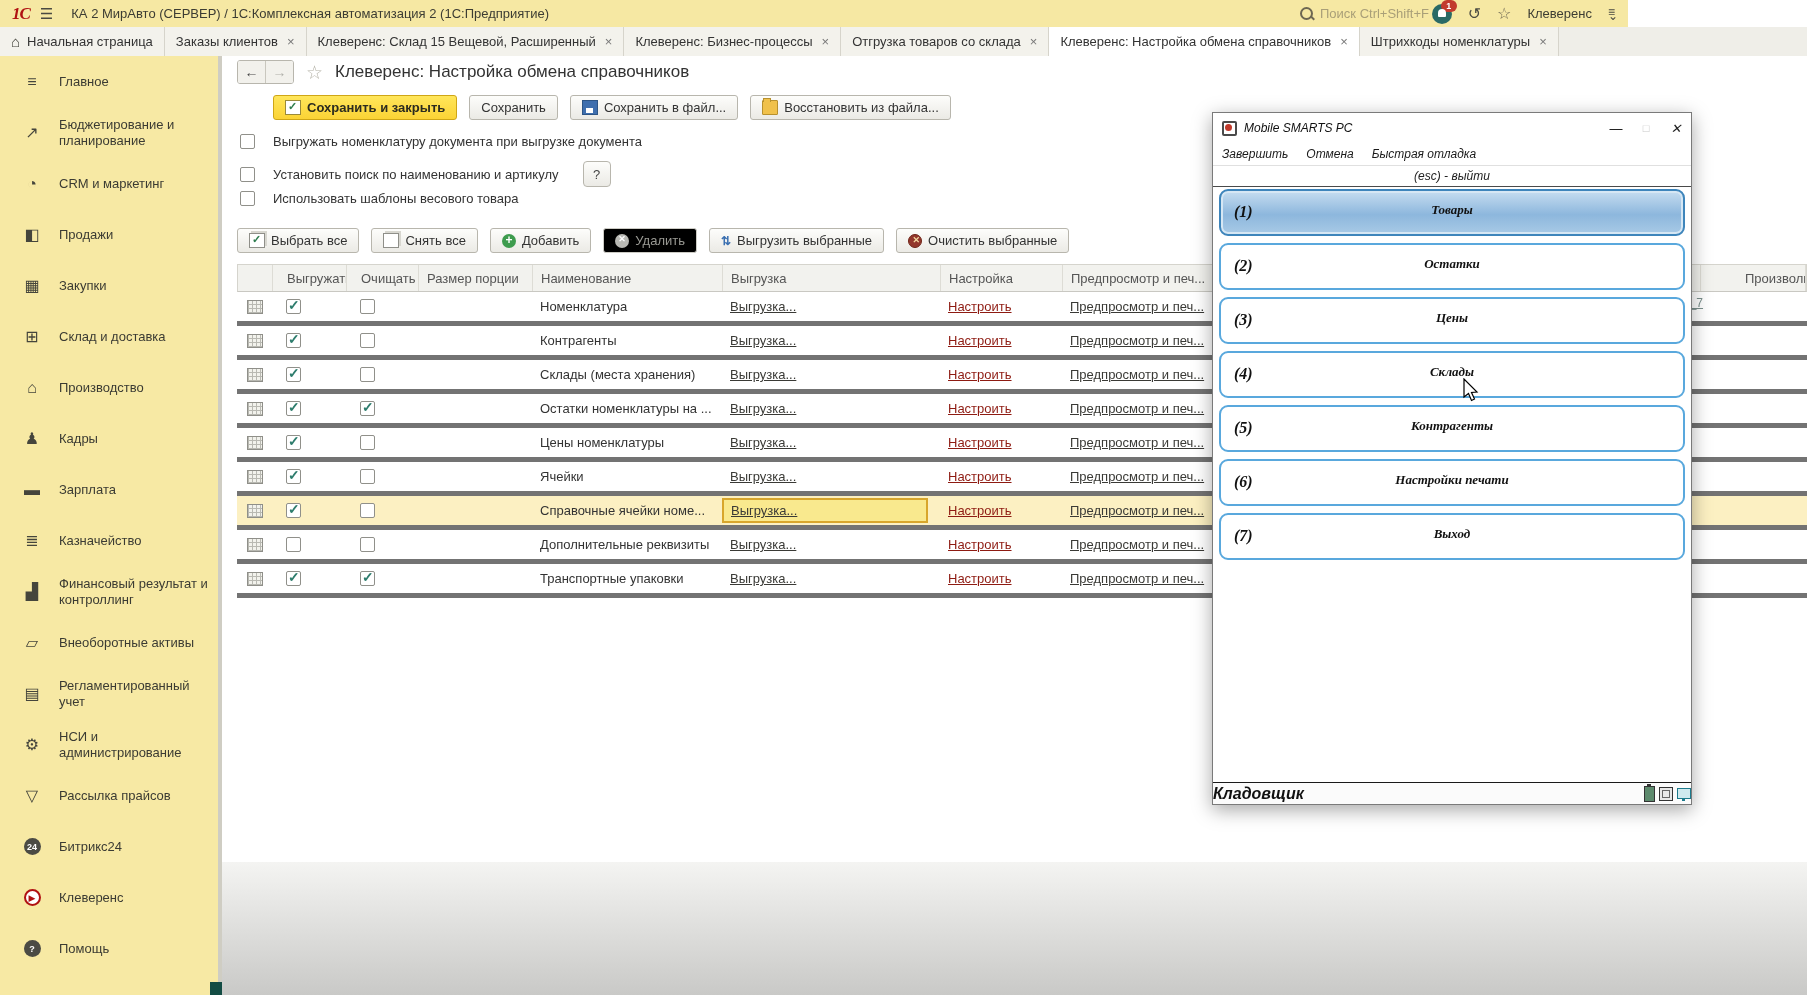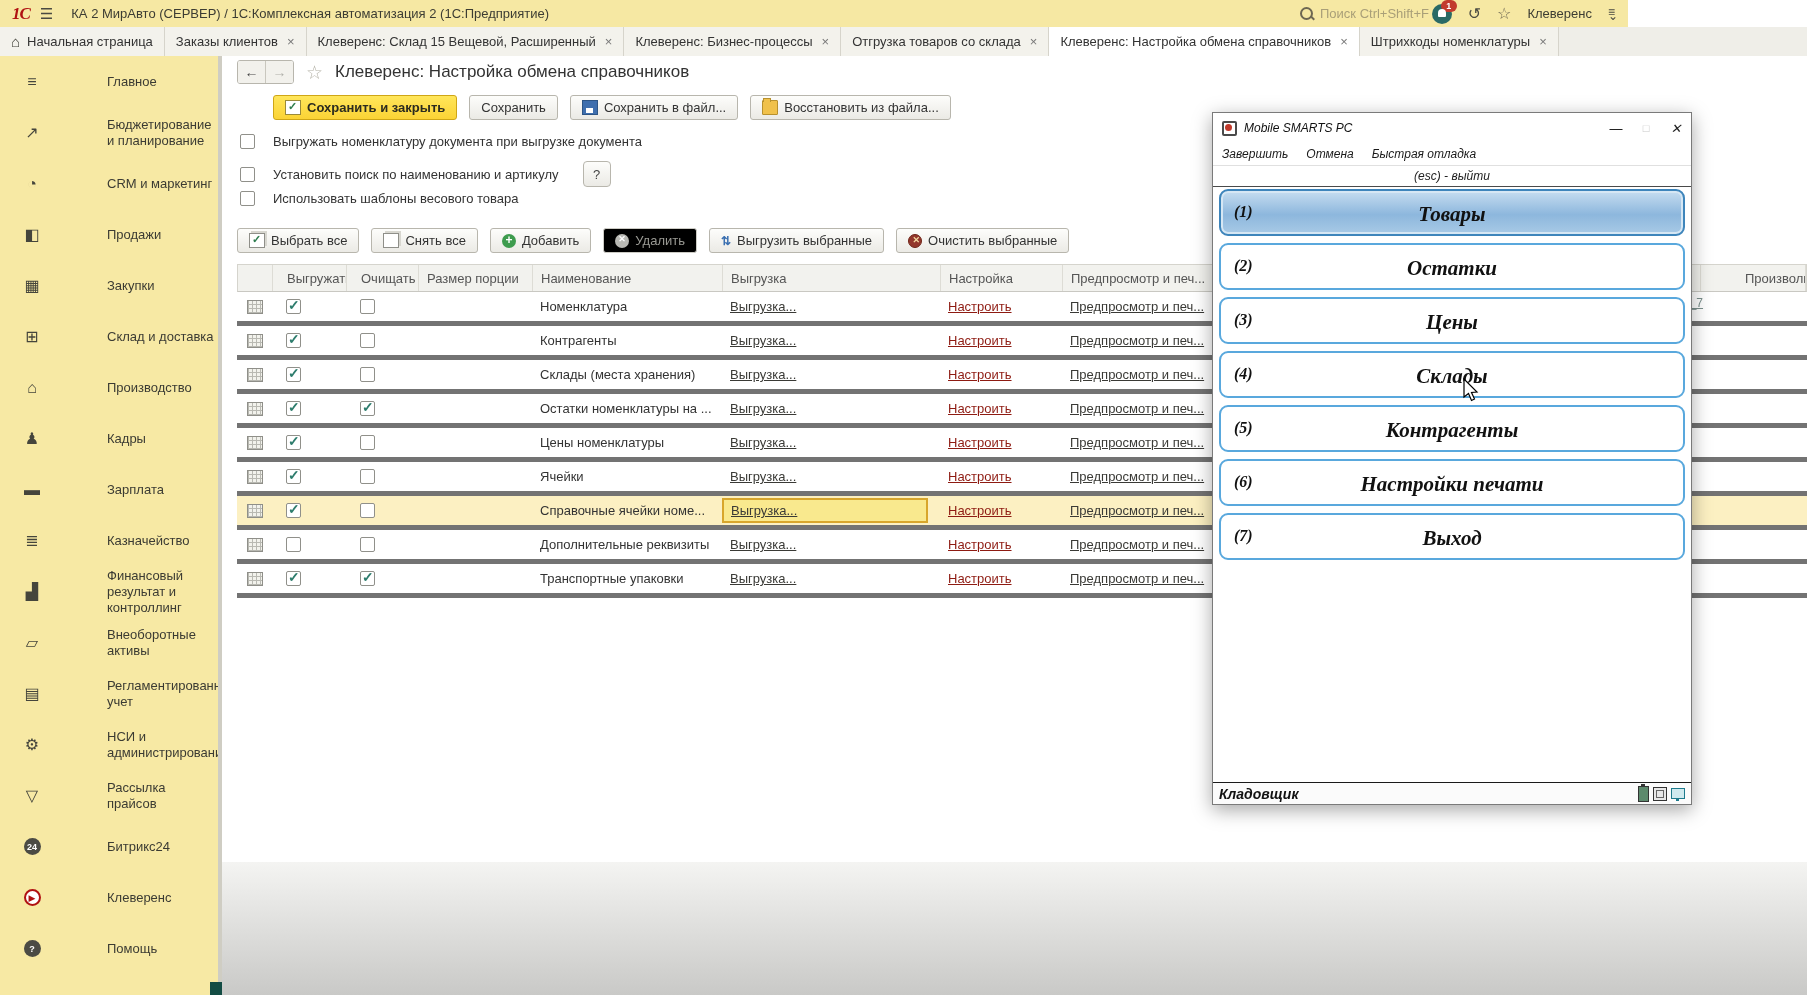--- a/index.html
+++ b/index.html
@@ -32,21 +32,21 @@
        background:#f3f2ec;border-right:1px solid #d6d4cb;white-space:nowrap;}
   .tab.active{background:#fff;}
   .tab .home{font-size:15px;color:#3a3a32;margin-right:7px;}
   .tab .close{margin-left:9px;color:#777;font-size:13px;}
   
   #sidebar{position:absolute;left:0;top:56px;width:218px;height:939px;background:#f7e9a4;}
   #side-sep{position:absolute;left:218px;top:56px;width:4px;height:939px;background:#cfcdc3;border-right:1px solid #fff;}
   .sitem{height:51px;display:flex;align-items:center;padding:0 0 0 22px;font-size:13px;color:#3b3b33;}
   .sitem .sic{width:20px;height:20px;margin-right:17px;flex:none;display:flex;align-items:center;
        justify-content:center;font-size:16px;color:#45453c;}
-  .sitem .slabel{line-height:16px;width:150px;margin-left:48px;}
+  .sitem .slabel{line-height:16px;width:150px;}
   .round24{width:17px;height:17px;border-radius:50%;background:#4b4b44;color:#fff;font-size:9px;
        font-weight:bold;display:flex;align-items:center;justify-content:center;}
   .clv{width:17px;height:17px;border-radius:50%;background:#fff;border:2px solid #b01212;
        display:flex;align-items:center;justify-content:center;color:#b01212;font-size:9px;box-sizing:border-box;}
   #side-scrollmark{position:absolute;left:210px;top:982px;width:18px;height:13px;background:#134c44;}
   
   #content{position:absolute;left:222px;top:56px;width:1585px;height:939px;background:#fff;}
   #bottom-band{position:absolute;left:222px;top:862px;width:1585px;height:133px;
        background:linear-gradient(#f4f4f2,#c9c9c7);}
   #navrow{position:absolute;left:237px;top:60px;display:flex;align-items:center;gap:12px;}
@@ -123,25 +123,25 @@
   .sm-wbtn{width:30px;height:30px;display:flex;align-items:center;justify-content:center;font-size:13px;color:#222;}
   .sm-wbtn.max{color:#c9c9c9;font-size:11px;}
   #sm-menubar{height:22px;display:flex;align-items:center;gap:0;font-size:12px;color:#1a1a1a;border-bottom:1px solid #e0e0e0;}
   .sm-menu-item{padding:0 9px;}
   #sm-esc{height:20px;display:flex;align-items:center;justify-content:center;font-size:12px;color:#222;
        border-bottom:1px solid #4a4a4a;}
   #sm-items{position:absolute;left:6px;right:6px;top:76px;display:flex;flex-direction:column;gap:7px;}
   .mitem{position:relative;height:47px;background:#fff;border:2px solid #59a8dd;border-radius:9px;
        font-family:"Liberation Serif",serif;font-weight:bold;color:#111;box-sizing:border-box;}
   .mitem .num{position:absolute;left:13px;top:12px;font-size:16px;}
-  .mitem .mlabel{position:absolute;left:0;right:0;top:11px;text-align:center;font-size:21px;}
+  .mitem .mlabel{position:absolute;left:0;right:0;top:11px;text-align:center;font-size:13px;}
   .mitem.selected{background:linear-gradient(180deg,#c6ddf0 0%,#8db7dd 55%,#a8cae6 100%);
        border-color:#3e85bb;box-shadow:0 0 0 2px #d6e7f4 inset;}
   #sm-status{position:absolute;left:0;right:0;bottom:0;height:21px;border-top:1px solid #1a1a1a;
-       display:flex;align-items:center;padding:0 6px;font-size:14px;font-weight:bold;color:#111;background:#fbfbfb;}
+       display:flex;align-items:center;padding:0 0;font-size:16px;font-weight:bold;color:#111;background:#fbfbfb;}
   #sm-status .sp{flex:1;}
   .st-batt{width:9px;height:14px;border:1px solid #333;background:#5d8a6d;position:relative;margin-right:4px;}
   .st-batt::before{content:"";position:absolute;left:2px;top:-3px;width:4px;height:2px;background:#333;}
   .st-chip{width:12px;height:12px;border:1px solid #333;background:#e8e8e8;position:relative;margin-right:4px;}
   .st-chip::after{content:"";position:absolute;left:2px;top:2px;right:2px;bottom:2px;border:1px solid #666;}
   .st-net{width:12px;height:9px;border:1px solid #1d7a8c;background:#cfe9ee;position:relative;}
   .st-net::after{content:"";position:absolute;left:4px;top:9px;width:3px;height:3px;background:#1d7a8c;}
   
   #cursor{position:absolute;left:1462px;top:378px;}
 </style>

